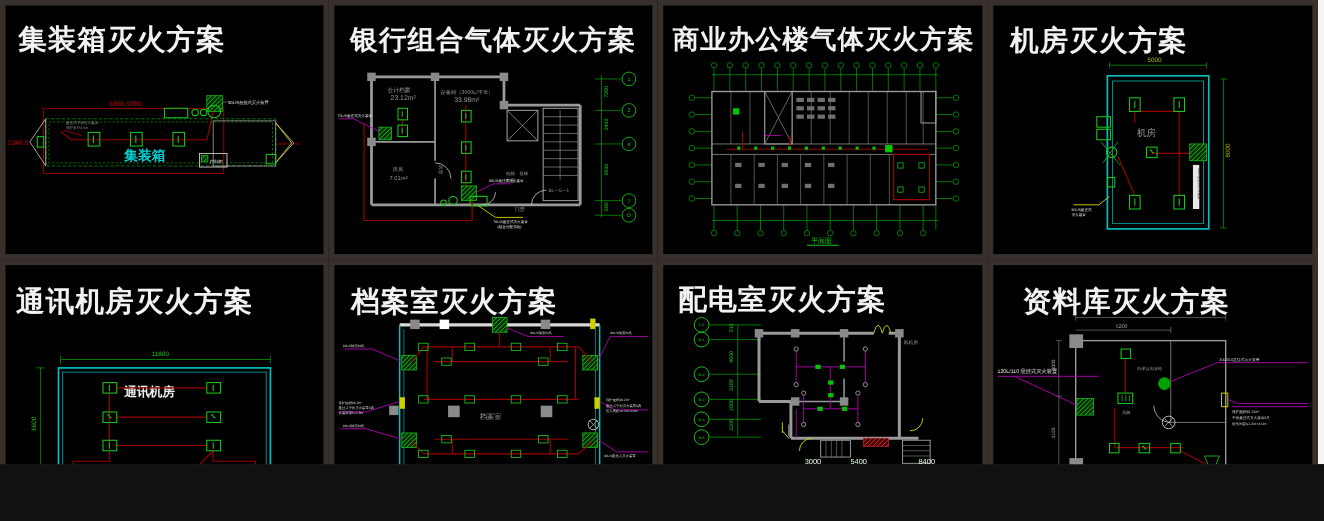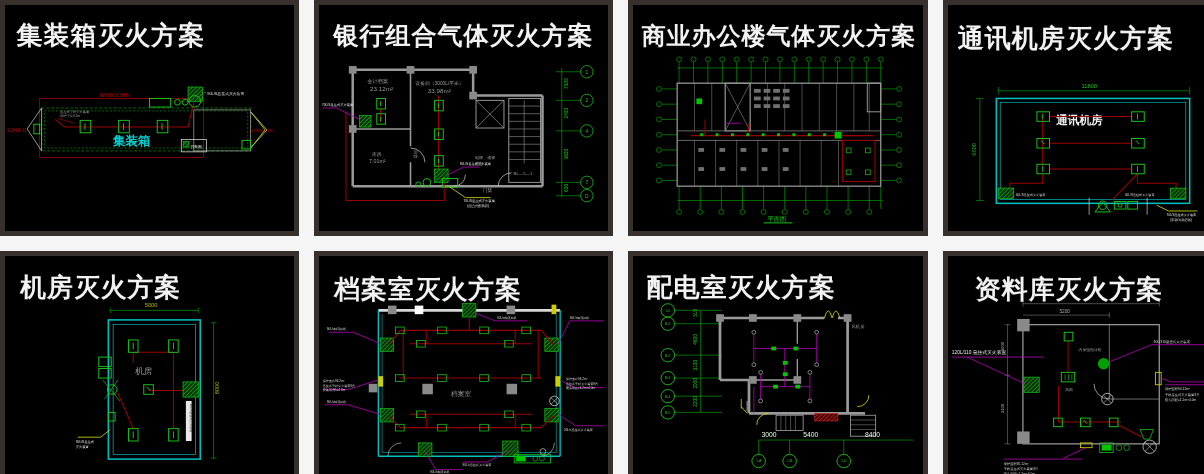--- a/index.html
+++ b/index.html
@@ -1,16 +1,16 @@
 <!DOCTYPE html>
 <html><head>
 <meta charset="utf-8">
 <style>
   html,body{margin:0;padding:0;background:#111;}
-  .board{width:1204px;height:474px;display:grid;grid-template-columns:299px 299px 300px 300px;grid-template-rows:236px 236px;gap:15px;background:#f5f5f5;}
+  .board{width:1204px;height:422px;display:grid;grid-template-columns:299px 299px 300px 300px;grid-template-rows:236px 236px;gap:0;background:#f5f5f5;}
   .panel{position:relative;background:#000;border:5px solid #37302c;box-sizing:border-box;margin:0;overflow:hidden;}
   .panel svg{display:block;width:100%;height:100%;}
   text{font-family:"Liberation Sans",sans-serif;}
   .title{fill:#f2f2f2;font-weight:bold;letter-spacing:1px;}
   .wl{stroke:#9a9a9a;fill:none;}
   .wt{stroke:#d8d8d8;fill:none;}
   .gb{stroke:#19c819;fill:none;}
   .gd{stroke:#00a000;fill:none;stroke-width:.7;}
   .rp{stroke:#9b0000;fill:none;stroke-width:1.1;}
   .rd{stroke:#c00000;fill:none;stroke-width:.7;}
@@ -277,20 +277,64 @@
         <rect x="66" y="98" width="6" height="6"></rect>
       </g>
       <g>
         <text x="140" y="226" font-size="6.5" fill="#19c819">平面图</text>
         <path class="gb" d="M136 228.5 H166"></path>
       </g>
     </svg>
   </figure>
 
   <figure class="panel">
+    <svg viewBox="0 0 302 237" preserveAspectRatio="none">
+      <text class="title" x="16" y="42" font-size="27">机房灭火方案</text>
+      <g>
+        <path class="gd" d="M110 57 H202 M110 54 V60 M202 54 V60 M218 70 V212 M215 70 H221 M215 212 H221"></path>
+        <text x="146" y="54" font-size="6" fill="#b8b800">5000</text>
+        <text x="224" y="145" font-size="6" fill="#b8b800" transform="rotate(-90 224 145)">8000</text>
+      </g>
+      <g>
+        <rect class="cy" stroke-width="1.6" x="108" y="67" width="96" height="146"></rect>
+        <rect class="cy" stroke-width=".7" x="113" y="72" width="86" height="136"></rect>
+      </g>
+      <text x="136" y="124" font-size="9" fill="#9a9a9a">机房</text>
+      <g>
+        <path class="rp" d="M134 101 H176 M176 101 V181 M134 101 V112 M150 141 H186 M118 144 L134 181"></path>
+      </g>
+      <g>
+        <rect class="gb" x="129" y="88" width="10" height="13"></rect>
+          <rect class="gb" x="171" y="88" width="10" height="13"></rect>
+          <rect class="gb" x="129" y="181" width="10" height="13"></rect>
+          <rect class="gb" x="171" y="181" width="10" height="13"></rect>
+        <rect class="gb" x="145" y="135" width="10" height="10"></rect>
+        <path class="gb" d="M134 91 V98 M176 91 V98 M134 184 V191 M176 184 V191 M148 138 C150 136 150 142 152 140"></path>
+      </g>
+      <g>
+        <rect class="hg" x="186" y="132" width="16" height="16"></rect>
+        <rect x="189" y="152" width="6" height="42" fill="#e8e8e8"></rect>
+        <text x="193.5" y="155" font-size="3.1" fill="#222" transform="rotate(90 193.5 155)">90L/S悬挂式灭火装置</text>
+      </g>
+      <g>
+        <rect class="gb" x="98" y="106" width="13" height="10"></rect>
+          <rect class="gb" x="98" y="118" width="13" height="10"></rect>
+        <circle class="gb" cx="112" cy="140" r="5"></circle>
+        <path class="gb" stroke-width=".7" d="M102 130 L120 152 M104 150 L118 130"></path>
+        <rect class="gb" x="108" y="164" width="7" height="9"></rect>
+      </g>
+      <g>
+        <path class="ye" stroke-width=".6" d="M110 182 L100 190 H76"></path>
+        <text x="74" y="196" font-size="3.4" fill="#e8e8e8">90L/S悬挂式</text>
+        <text x="74" y="201" font-size="3.4" fill="#e8e8e8">灭火装置</text>
+      </g>
+    </svg>
+  </figure>
+
+  <figure class="panel">
     <svg viewBox="0 0 300 237" preserveAspectRatio="none">
       <text class="title" x="10" y="44" font-size="27">通讯机房灭火方案</text>
       <g>
         <path class="gd" d="M52 90 H250 M52 86 V94 M250 86 V94 M33 98 V205 M29 98 H37 M29 205 H37"></path>
         <text x="138" y="87" font-size="6" fill="#19c819">11800</text>
         <text x="29" y="158" font-size="6" fill="#19c819" transform="rotate(-90 29 158)">6600</text>
       </g>
       <g>
         <rect class="cy" stroke-width="1.6" x="50" y="98" width="200" height="110"></rect>
         <rect class="cy" stroke-width=".7" x="54" y="102" width="192" height="102"></rect>
@@ -319,64 +363,20 @@
         <path class="gb" d="M152 217 H168 L160 207 Z"></path>
         <rect class="gb" x="172" y="206" width="12" height="8"></rect>
           <rect class="gb" x="186" y="206" width="10" height="8"></rect>
         <circle class="gb" cx="178" cy="210" r="2"></circle>
         <path class="wt" stroke-width=".7" d="M146 202 V220 M206 202 V220"></path>
       </g>
       <g>
         <path class="ye" stroke-width=".6" d="M216 210 L228 216 H258"></path>
         <text x="226" y="221" font-size="3.2" fill="#e8e8e8">70L/S悬挂式灭火装置</text>
         <text x="230" y="226" font-size="3.2" fill="#e8e8e8">(手动/自动启动)</text>
-      </g>
-    </svg>
-  </figure>
-
-  <figure class="panel">
-    <svg viewBox="0 0 302 237" preserveAspectRatio="none">
-      <text class="title" x="16" y="42" font-size="27">机房灭火方案</text>
-      <g>
-        <path class="gd" d="M110 57 H202 M110 54 V60 M202 54 V60 M218 70 V212 M215 70 H221 M215 212 H221"></path>
-        <text x="146" y="54" font-size="6" fill="#b8b800">5000</text>
-        <text x="224" y="145" font-size="6" fill="#b8b800" transform="rotate(-90 224 145)">8000</text>
-      </g>
-      <g>
-        <rect class="cy" stroke-width="1.6" x="108" y="67" width="96" height="146"></rect>
-        <rect class="cy" stroke-width=".7" x="113" y="72" width="86" height="136"></rect>
-      </g>
-      <text x="136" y="124" font-size="9" fill="#9a9a9a">机房</text>
-      <g>
-        <path class="rp" d="M134 101 H176 M176 101 V181 M134 101 V112 M150 141 H186 M118 144 L134 181"></path>
-      </g>
-      <g>
-        <rect class="gb" x="129" y="88" width="10" height="13"></rect>
-          <rect class="gb" x="171" y="88" width="10" height="13"></rect>
-          <rect class="gb" x="129" y="181" width="10" height="13"></rect>
-          <rect class="gb" x="171" y="181" width="10" height="13"></rect>
-        <rect class="gb" x="145" y="135" width="10" height="10"></rect>
-        <path class="gb" d="M134 91 V98 M176 91 V98 M134 184 V191 M176 184 V191 M148 138 C150 136 150 142 152 140"></path>
-      </g>
-      <g>
-        <rect class="hg" x="186" y="132" width="16" height="16"></rect>
-        <rect x="189" y="152" width="6" height="42" fill="#e8e8e8"></rect>
-        <text x="193.5" y="155" font-size="3.1" fill="#222" transform="rotate(90 193.5 155)">90L/S悬挂式灭火装置</text>
-      </g>
-      <g>
-        <rect class="gb" x="98" y="106" width="13" height="10"></rect>
-          <rect class="gb" x="98" y="118" width="13" height="10"></rect>
-        <circle class="gb" cx="112" cy="140" r="5"></circle>
-        <path class="gb" stroke-width=".7" d="M102 130 L120 152 M104 150 L118 130"></path>
-        <rect class="gb" x="108" y="164" width="7" height="9"></rect>
-      </g>
-      <g>
-        <path class="ye" stroke-width=".6" d="M110 182 L100 190 H76"></path>
-        <text x="74" y="196" font-size="3.4" fill="#e8e8e8">90L/S悬挂式</text>
-        <text x="74" y="201" font-size="3.4" fill="#e8e8e8">灭火装置</text>
       </g>
     </svg>
   </figure>
 
   <figure class="panel">
     <svg viewBox="0 0 302 237" preserveAspectRatio="none">
       <text class="title" x="16" y="44" font-size="27">档案室灭火方案</text>
       <g>
         <path class="wt" stroke-width="3" d="M62 57 H252"></path>
         <path class="cy" stroke-width="1.4" d="M62 57 V210 M252 57 V210 M62 210 H252"></path>

